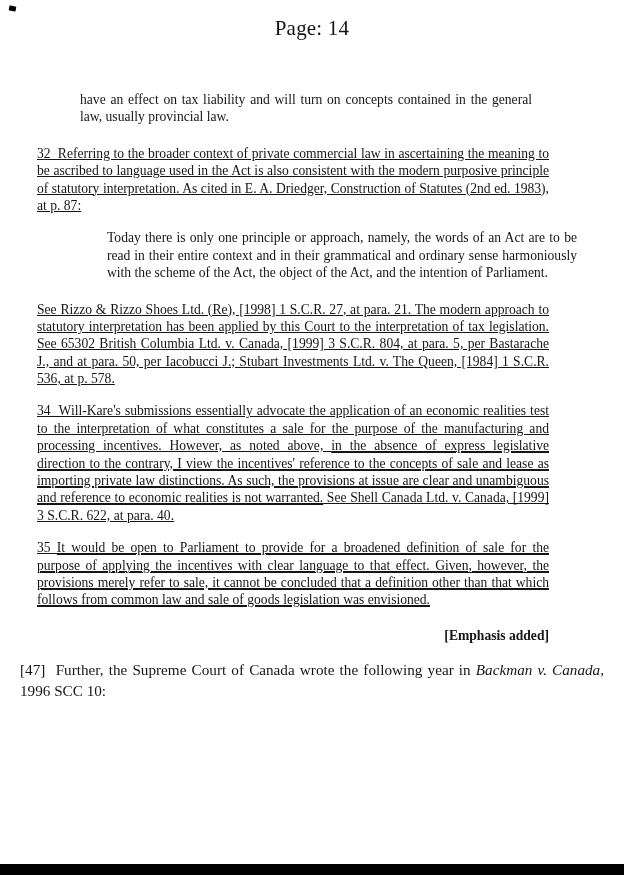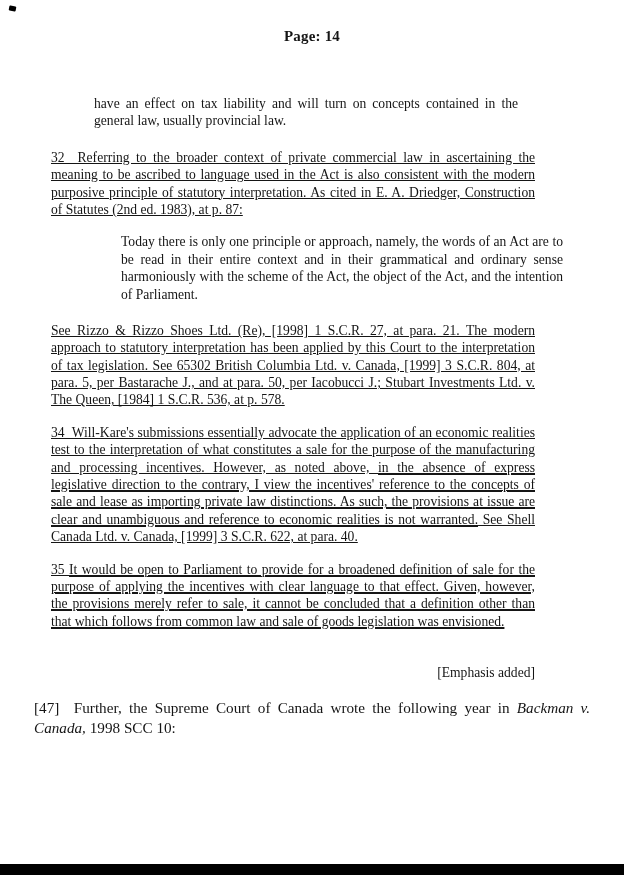--- a/index.html
+++ b/index.html
@@ -6,43 +6,43 @@
   html, body { width: 624px; height: 875px; }
   body {
     background: #ffffff;
     font-family: "Liberation Serif", "DejaVu Serif", serif;
     color: #151515;
     position: relative;
     overflow: hidden;
   }
   .page-header {
     text-align: center;
-    padding-top: 28px;
-    font-size: 15px;
+    padding-top: 16px;
+    font-size: 21px;
     letter-spacing: 0.2px;
-    font-weight: bold;
   }
   .doc-body {
-    padding: 0 34px;
+    padding: 0 20px;
     margin-top: 50px;
   }
   .blk {
     text-align: justify;
     font-size: 13.6px;
     line-height: 1.28;
     margin-bottom: 15px;
   }
   .q1 { margin-left: 17px; margin-right: 55px; text-decoration: underline; }
   .q2a { margin-left: 60px; margin-right: 72px; margin-bottom: 19px; }
   .q2b { margin-left: 87px; margin-right: 27px; margin-bottom: 19px; }
   .emphasis {
     text-align: right;
     margin-right: 55px;
-    margin-top: 34px;
+    margin-top: 18px;
     margin-bottom: 16px;
+    font-weight: bold;
   }
   .main {
     font-size: 15.2px;
     line-height: 1.35;
     margin-top: 10px;
     margin-right: 0;
   }
   .u { text-decoration: underline; text-underline-offset: 2px; text-decoration-thickness: 1px; }
   .i { font-style: italic; font-family: Liberation Serif, serif; }
   .scan-bar {
@@ -68,17 +68,17 @@
   <div class="page-header">Page: 14</div>
   <div class="doc-body">
     <div id="blocks">
         <p class="blk q2a"><span>have an effect on tax liability and will turn on concepts contained in the general law, usually provincial law.</span></p>
         <p class="blk q1"><span>32&nbsp;&nbsp;Referring to the broader context of private commercial law in ascertaining the meaning to be ascribed to language used in the Act is also consistent with the modern purposive principle of statutory interpretation. As cited in E. A. Driedger, Construction of Statutes (2nd ed. 1983), at p. 87:</span></p>
         <p class="blk q2b"><span>Today there is only one principle or approach, namely, the words of an Act are to be read in their entire context and in their grammatical and ordinary sense harmoniously with the scheme of the Act, the object of the Act, and the intention of Parliament.</span></p>
         <p class="blk q1"><span>See Rizzo &amp; Rizzo Shoes Ltd. (Re), [1998] 1 S.C.R. 27, at para. 21. The modern approach to statutory interpretation has been applied by this Court to the interpretation of tax legislation. See 65302 British Columbia Ltd. v. Canada, [1999] 3 S.C.R. 804, at para. 5, per Bastarache J., and at para. 50, per Iacobucci J.; Stubart Investments Ltd. v. The Queen, [1984] 1 S.C.R. 536, at p. 578.</span></p>
         <p class="blk q1"><span>34&nbsp;&nbsp;Will-Kare's submissions essentially advocate the application of an economic realities test to the interpretation of what constitutes a sale for the purpose of the manufacturing and processing incentives. However, as noted above, </span><span class="u">in the absence of express legislative direction to the contrary, I view the incentives' reference to the concepts of sale and lease as importing private law distinctions. As such, the provisions at issue are clear and unambiguous and reference to economic realities is not warranted.</span><span> See Shell Canada Ltd. v. Canada, [1999] 3 S.C.R. 622, at para. 40.</span></p>
         <p class="blk q1"><span>35 </span><span class="u">It would be open to Parliament to provide for a broadened definition of sale for the purpose of applying the incentives with clear language to that effect. Given, however, the provisions merely refer to sale, it cannot be concluded that a definition other than that which follows from common law and sale of goods legislation was envisioned.</span></p>
         <p class="blk emphasis"><span>[Emphasis added]</span></p>
-        <p class="blk main"><span>[47]&nbsp;&nbsp;Further, the Supreme Court of Canada wrote the following year in </span><span class="i">Backman v. Canada,</span><span> 1998 SCC 10:</span></p>
+        <p class="blk main"><span>[47]&nbsp;&nbsp;Further, the Supreme Court of Canada wrote the following year in </span><span class="i">Backman v. Canada,</span><span> 1996 SCC 10:</span></p>
       </div>
   </div>
   <div class="scan-bar"></div>
 </div>
 
 </body></html>

